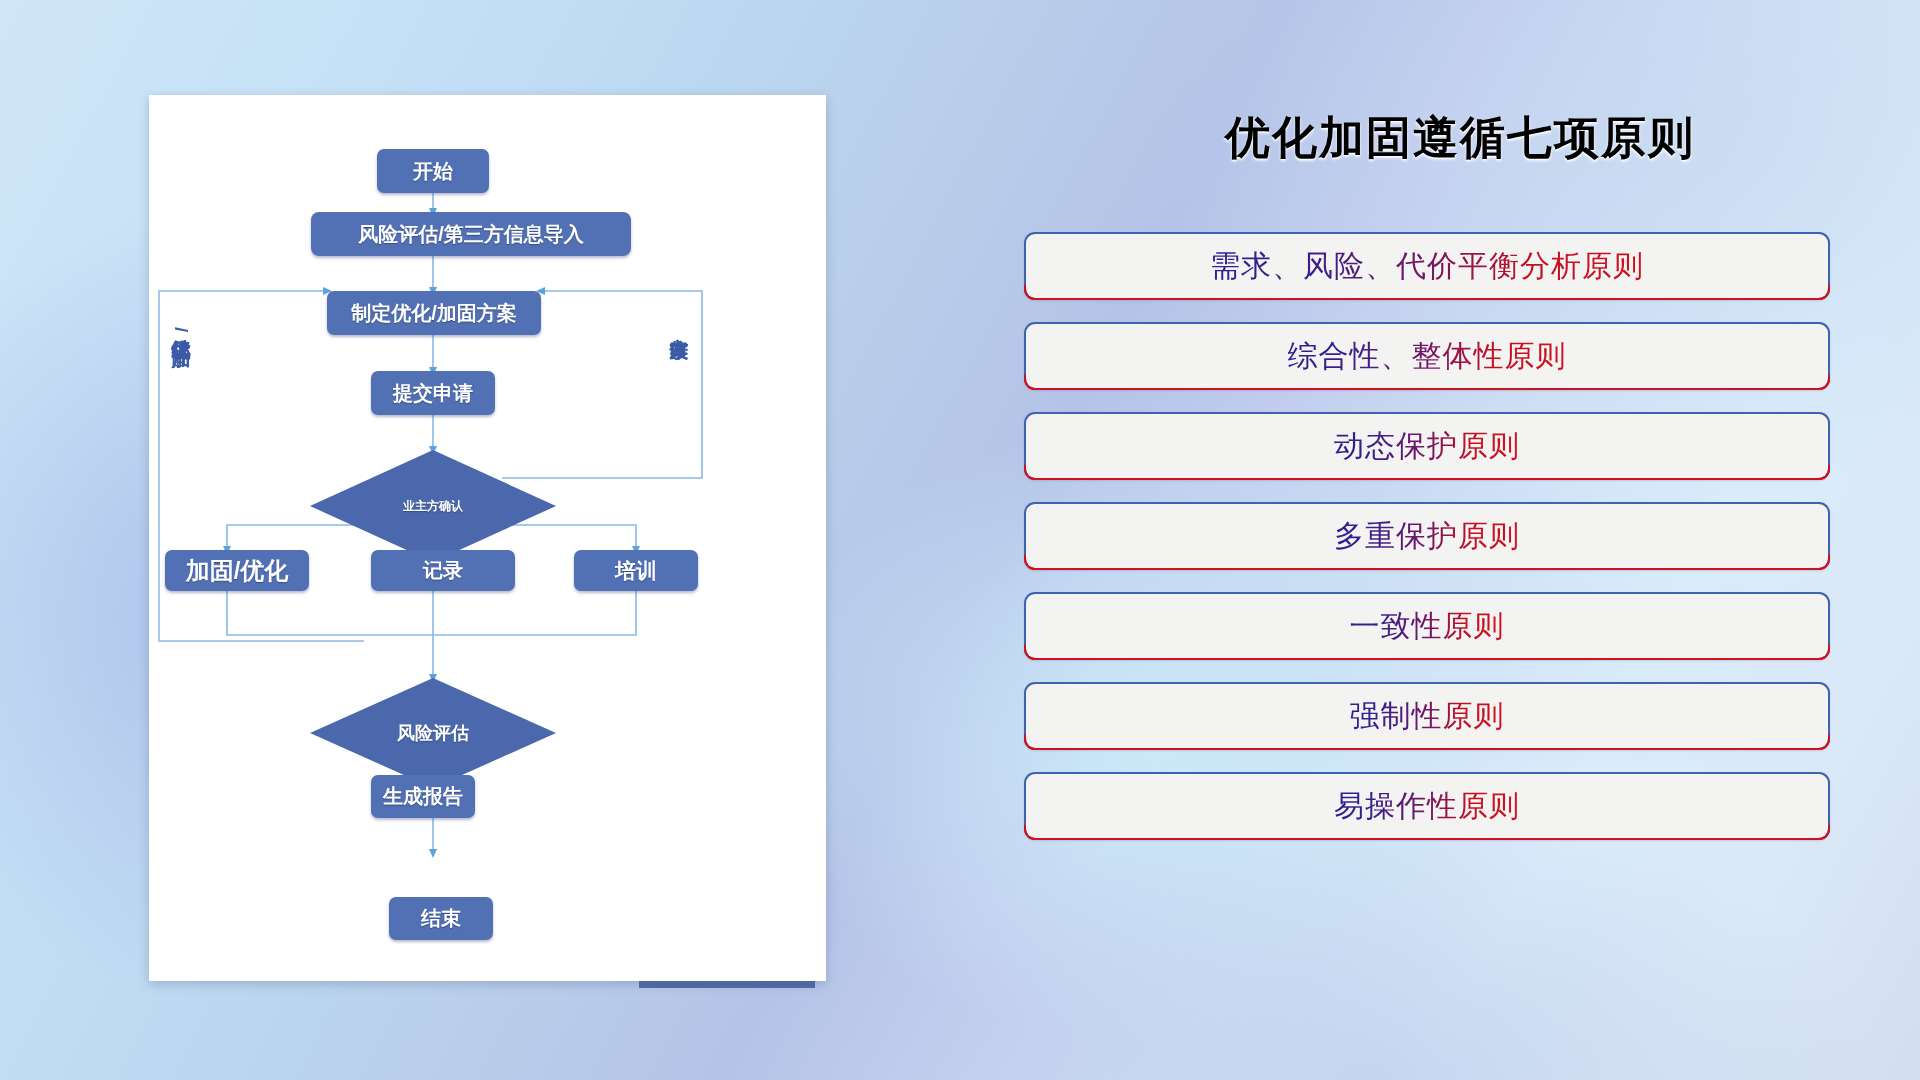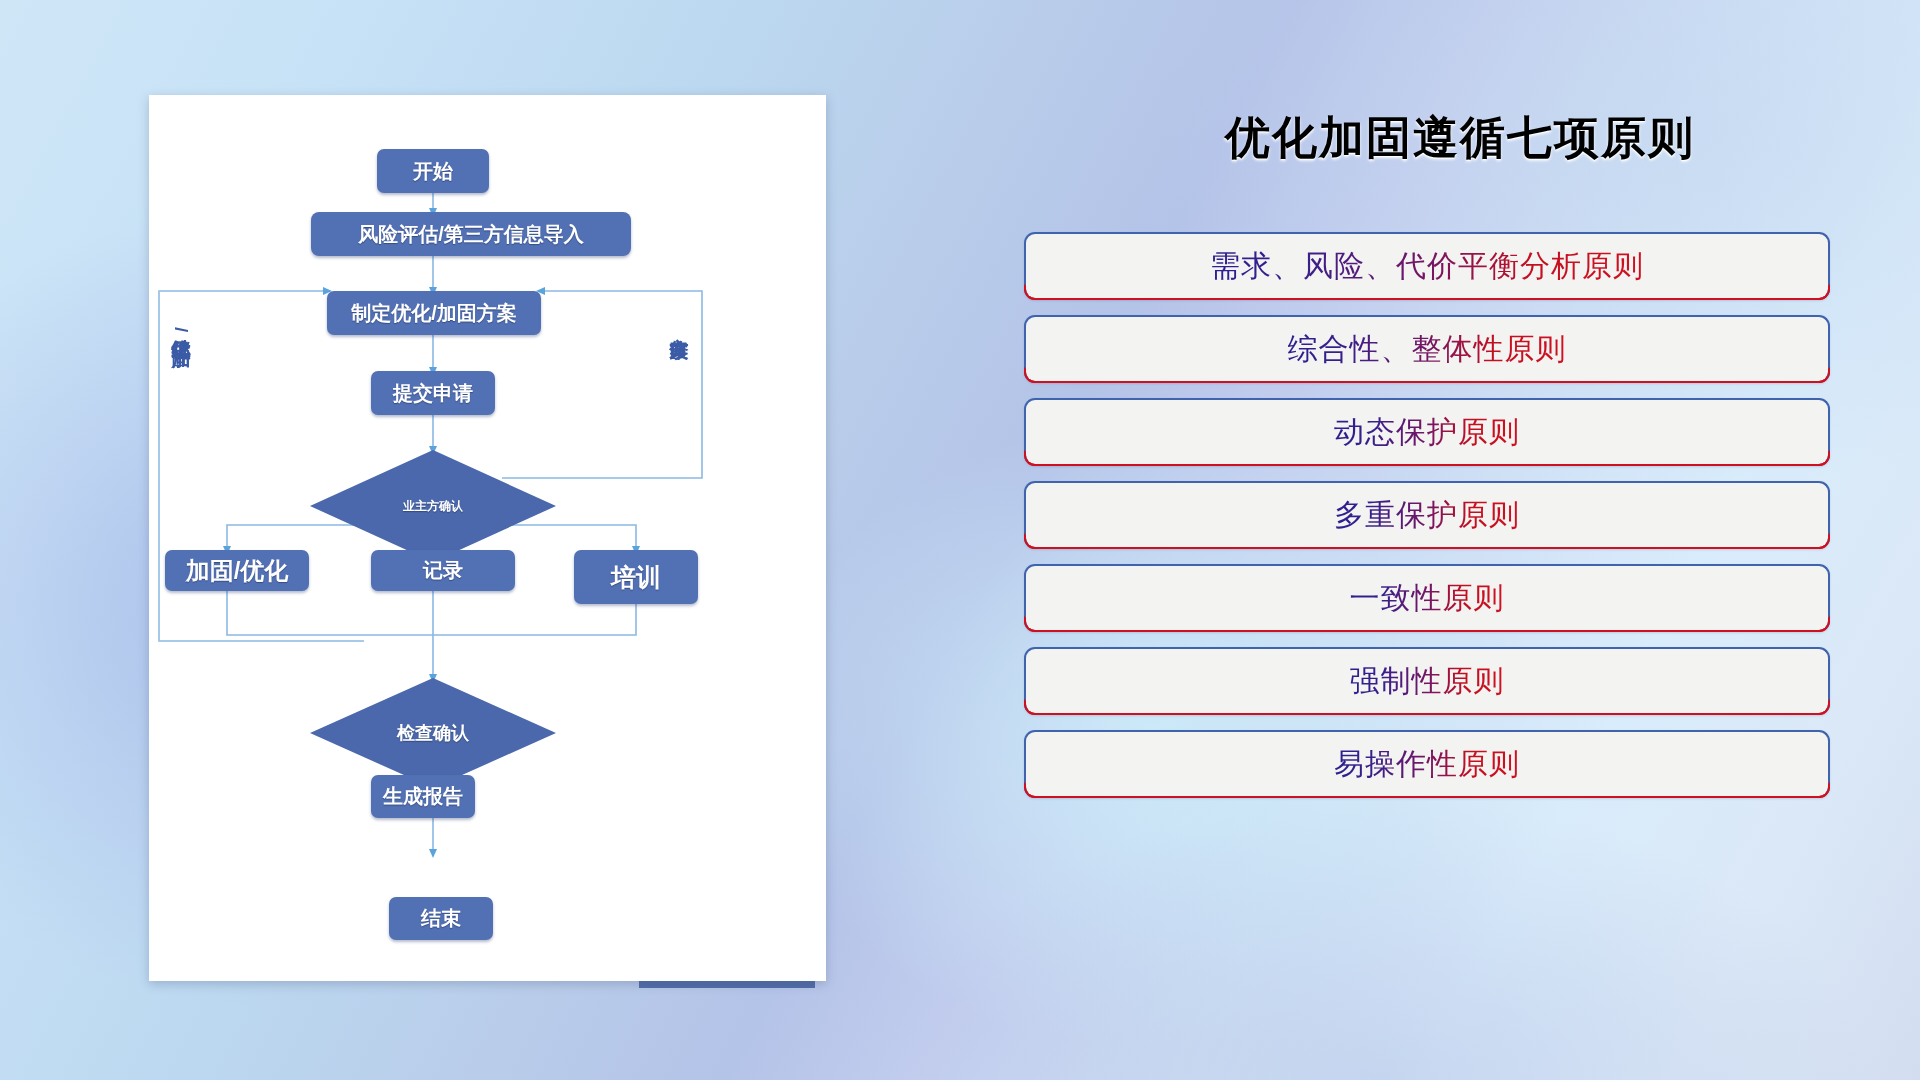--- a/index.html
+++ b/index.html
@@ -90,21 +90,21 @@
     font-size:45px; font-weight:bold;
     color:#000000;
     letter-spacing:2px;
     text-shadow:0 2px 3px rgba(255,255,255,.9), 0 1px 0 rgba(255,255,255,.8);
   }
   #pill-list {
     position:absolute; left:24px; top:232px; width:806px;
   }
   .pill {
     position:relative;
-    height:68px; margin-bottom:15px;
+    height:68px; margin-bottom:22px;
     background:#f3f3f2;
     border-radius:11px;
     border:2px solid #3f63ad;
     border-bottom-color:#cf1020;
     display:flex; align-items:center; justify-content:center;
     box-shadow:0 1px 2px rgba(60,80,130,.18);
   }
   .pill::after {
     content:""; position:absolute;
     left:-2px; right:-2px; bottom:-2px; height:12px;
@@ -204,26 +204,26 @@
     </div>
 
     <div class="fnode fbox" style="left:16px;top:455px;width:144px;height:41px;font-size:24px;">
       <span>加固/优化</span>
     </div>
 
     <div class="fnode fbox" style="left:222px;top:455px;width:144px;height:41px;font-size:20px;">
       <span>记录</span>
     </div>
 
-    <div class="fnode fbox" style="left:425px;top:455px;width:124px;height:54px;font-size:25px;">
+    <div class="fnode fbox" style="left:425px;top:455px;width:124px;height:41px;font-size:21px;">
       <span>培训</span>
     </div>
 
     <div class="fnode fdia" style="left:161px;top:583px;width:246px;height:110px;font-size:18px;">
-      <span>检查确认</span>
+      <span>风险评估</span>
     </div>
 
     <div class="fnode fbox" style="left:222px;top:680px;width:104px;height:43px;font-size:20px;">
       <span>生成报告</span>
     </div>
 
     <div class="fnode fbox" style="left:240px;top:802px;width:104px;height:43px;font-size:20px;">
       <span>结束</span>
     </div>
 

